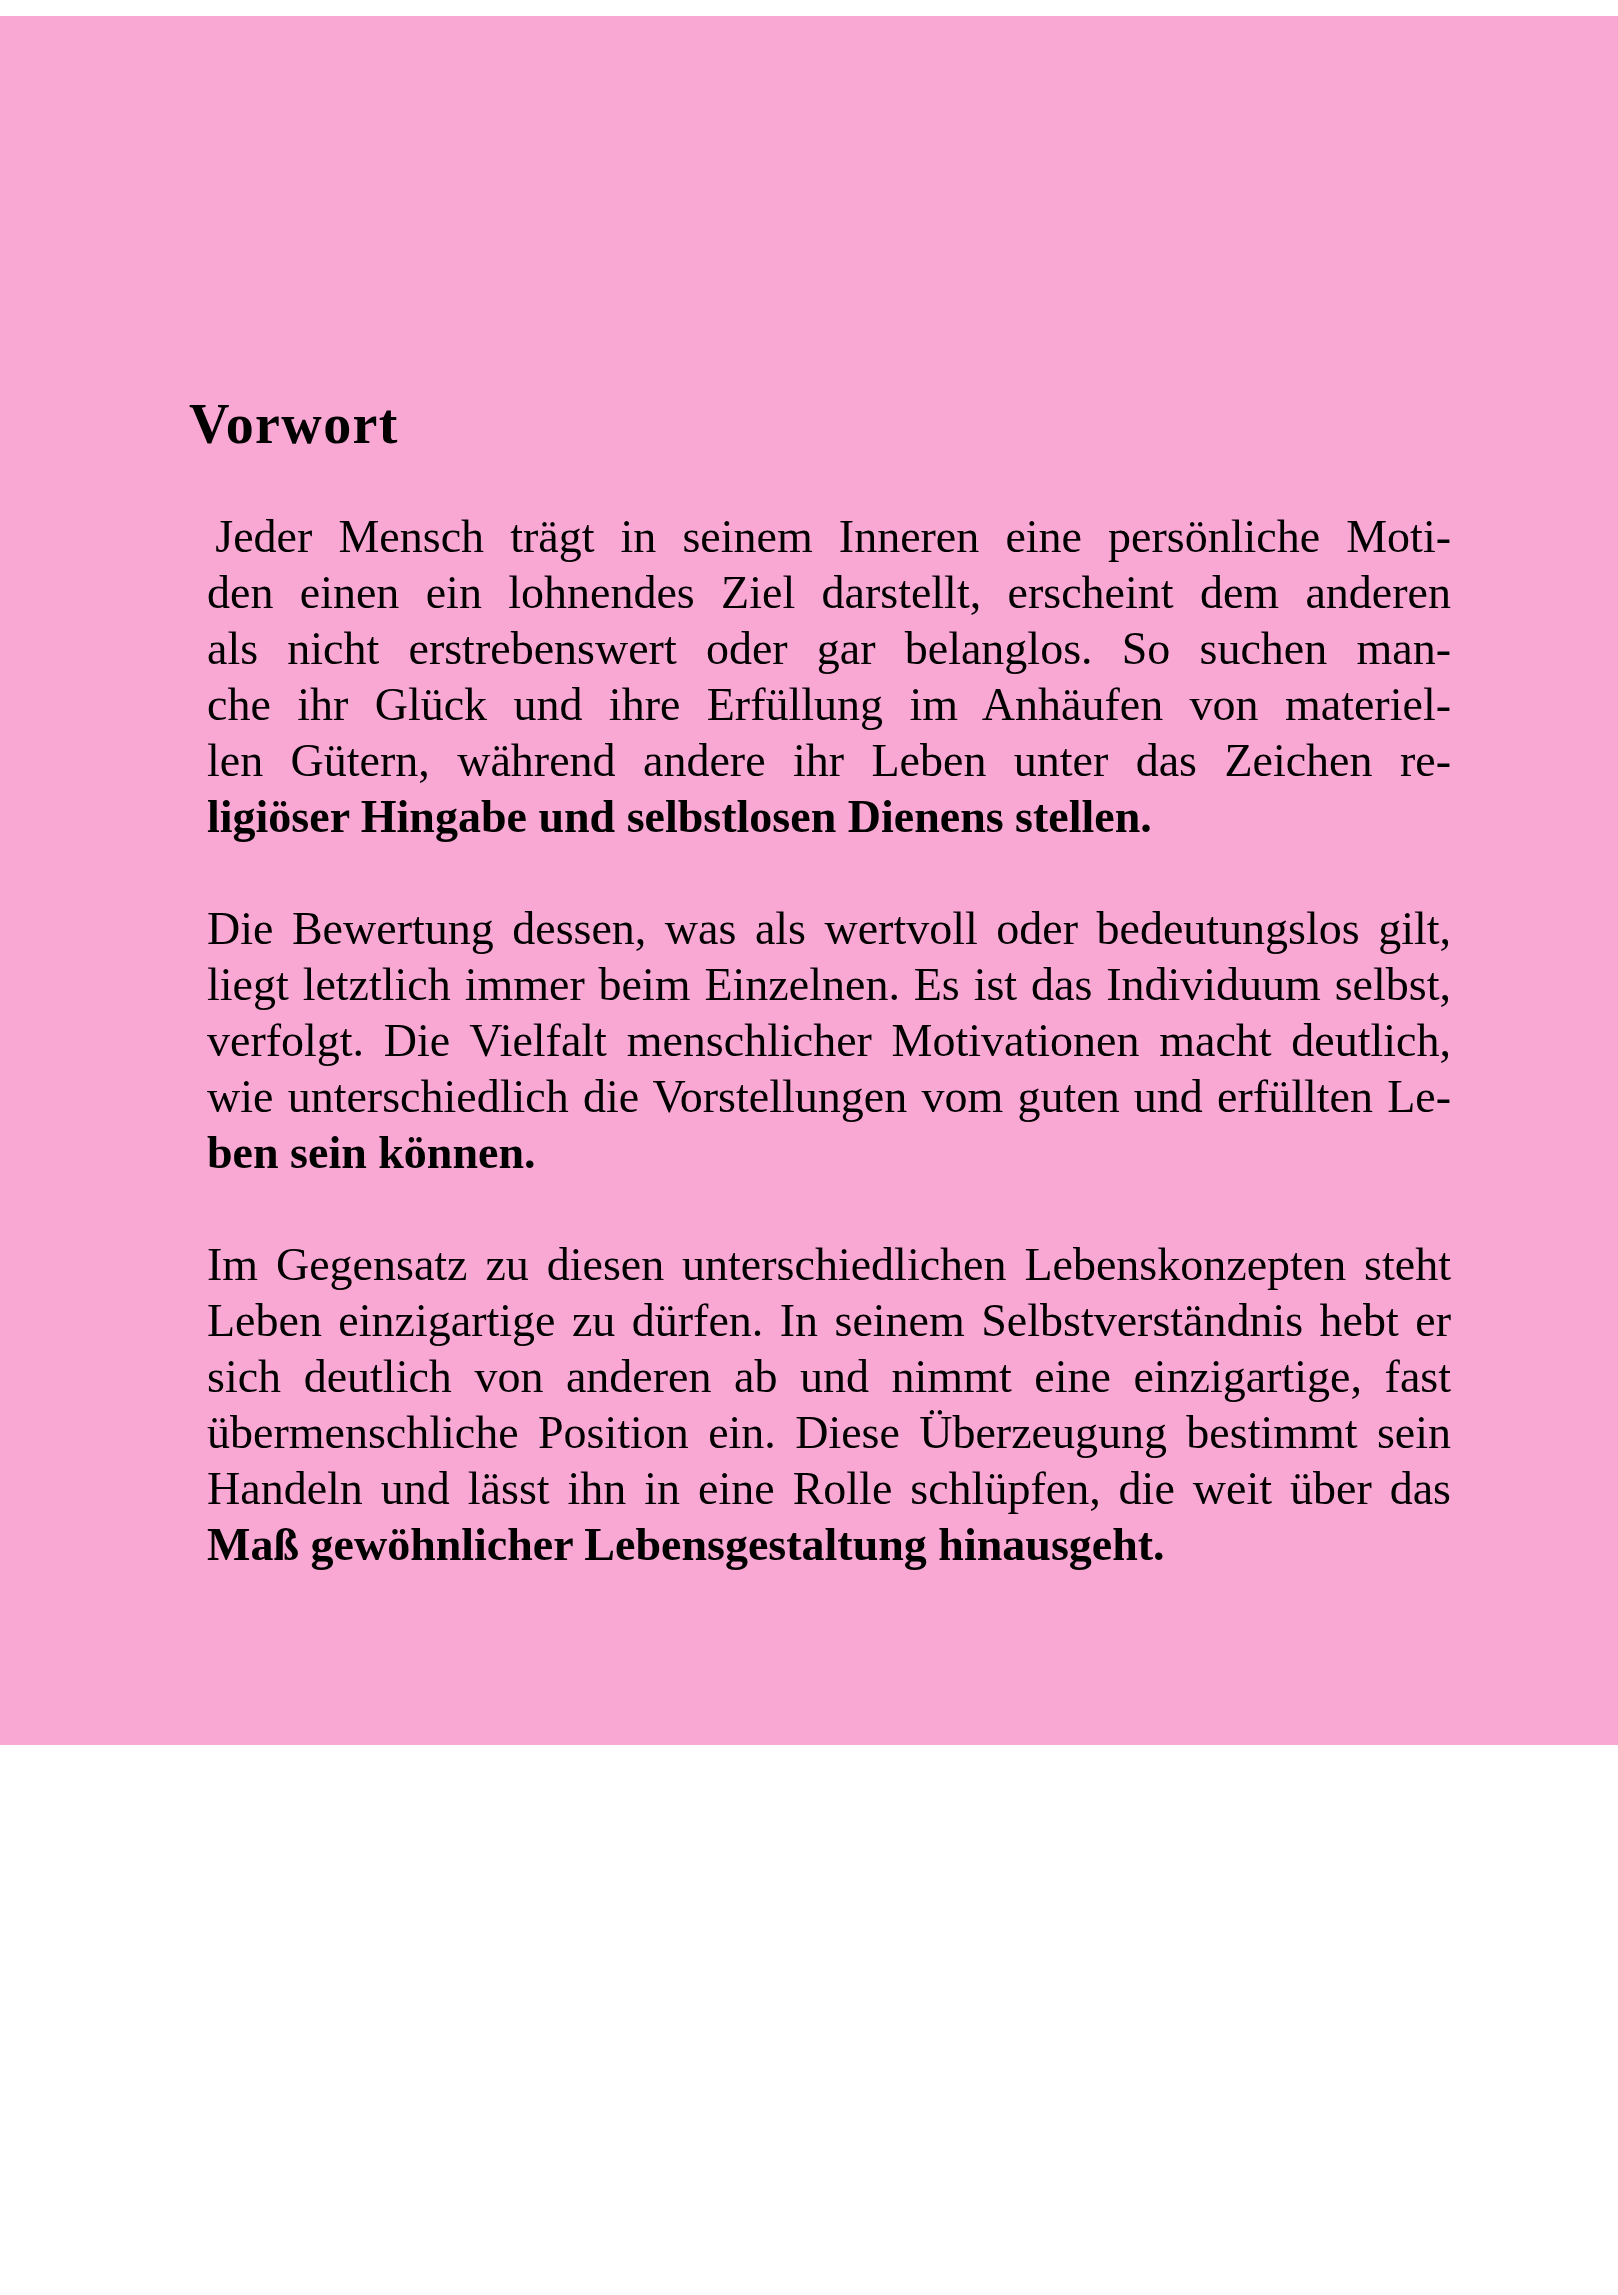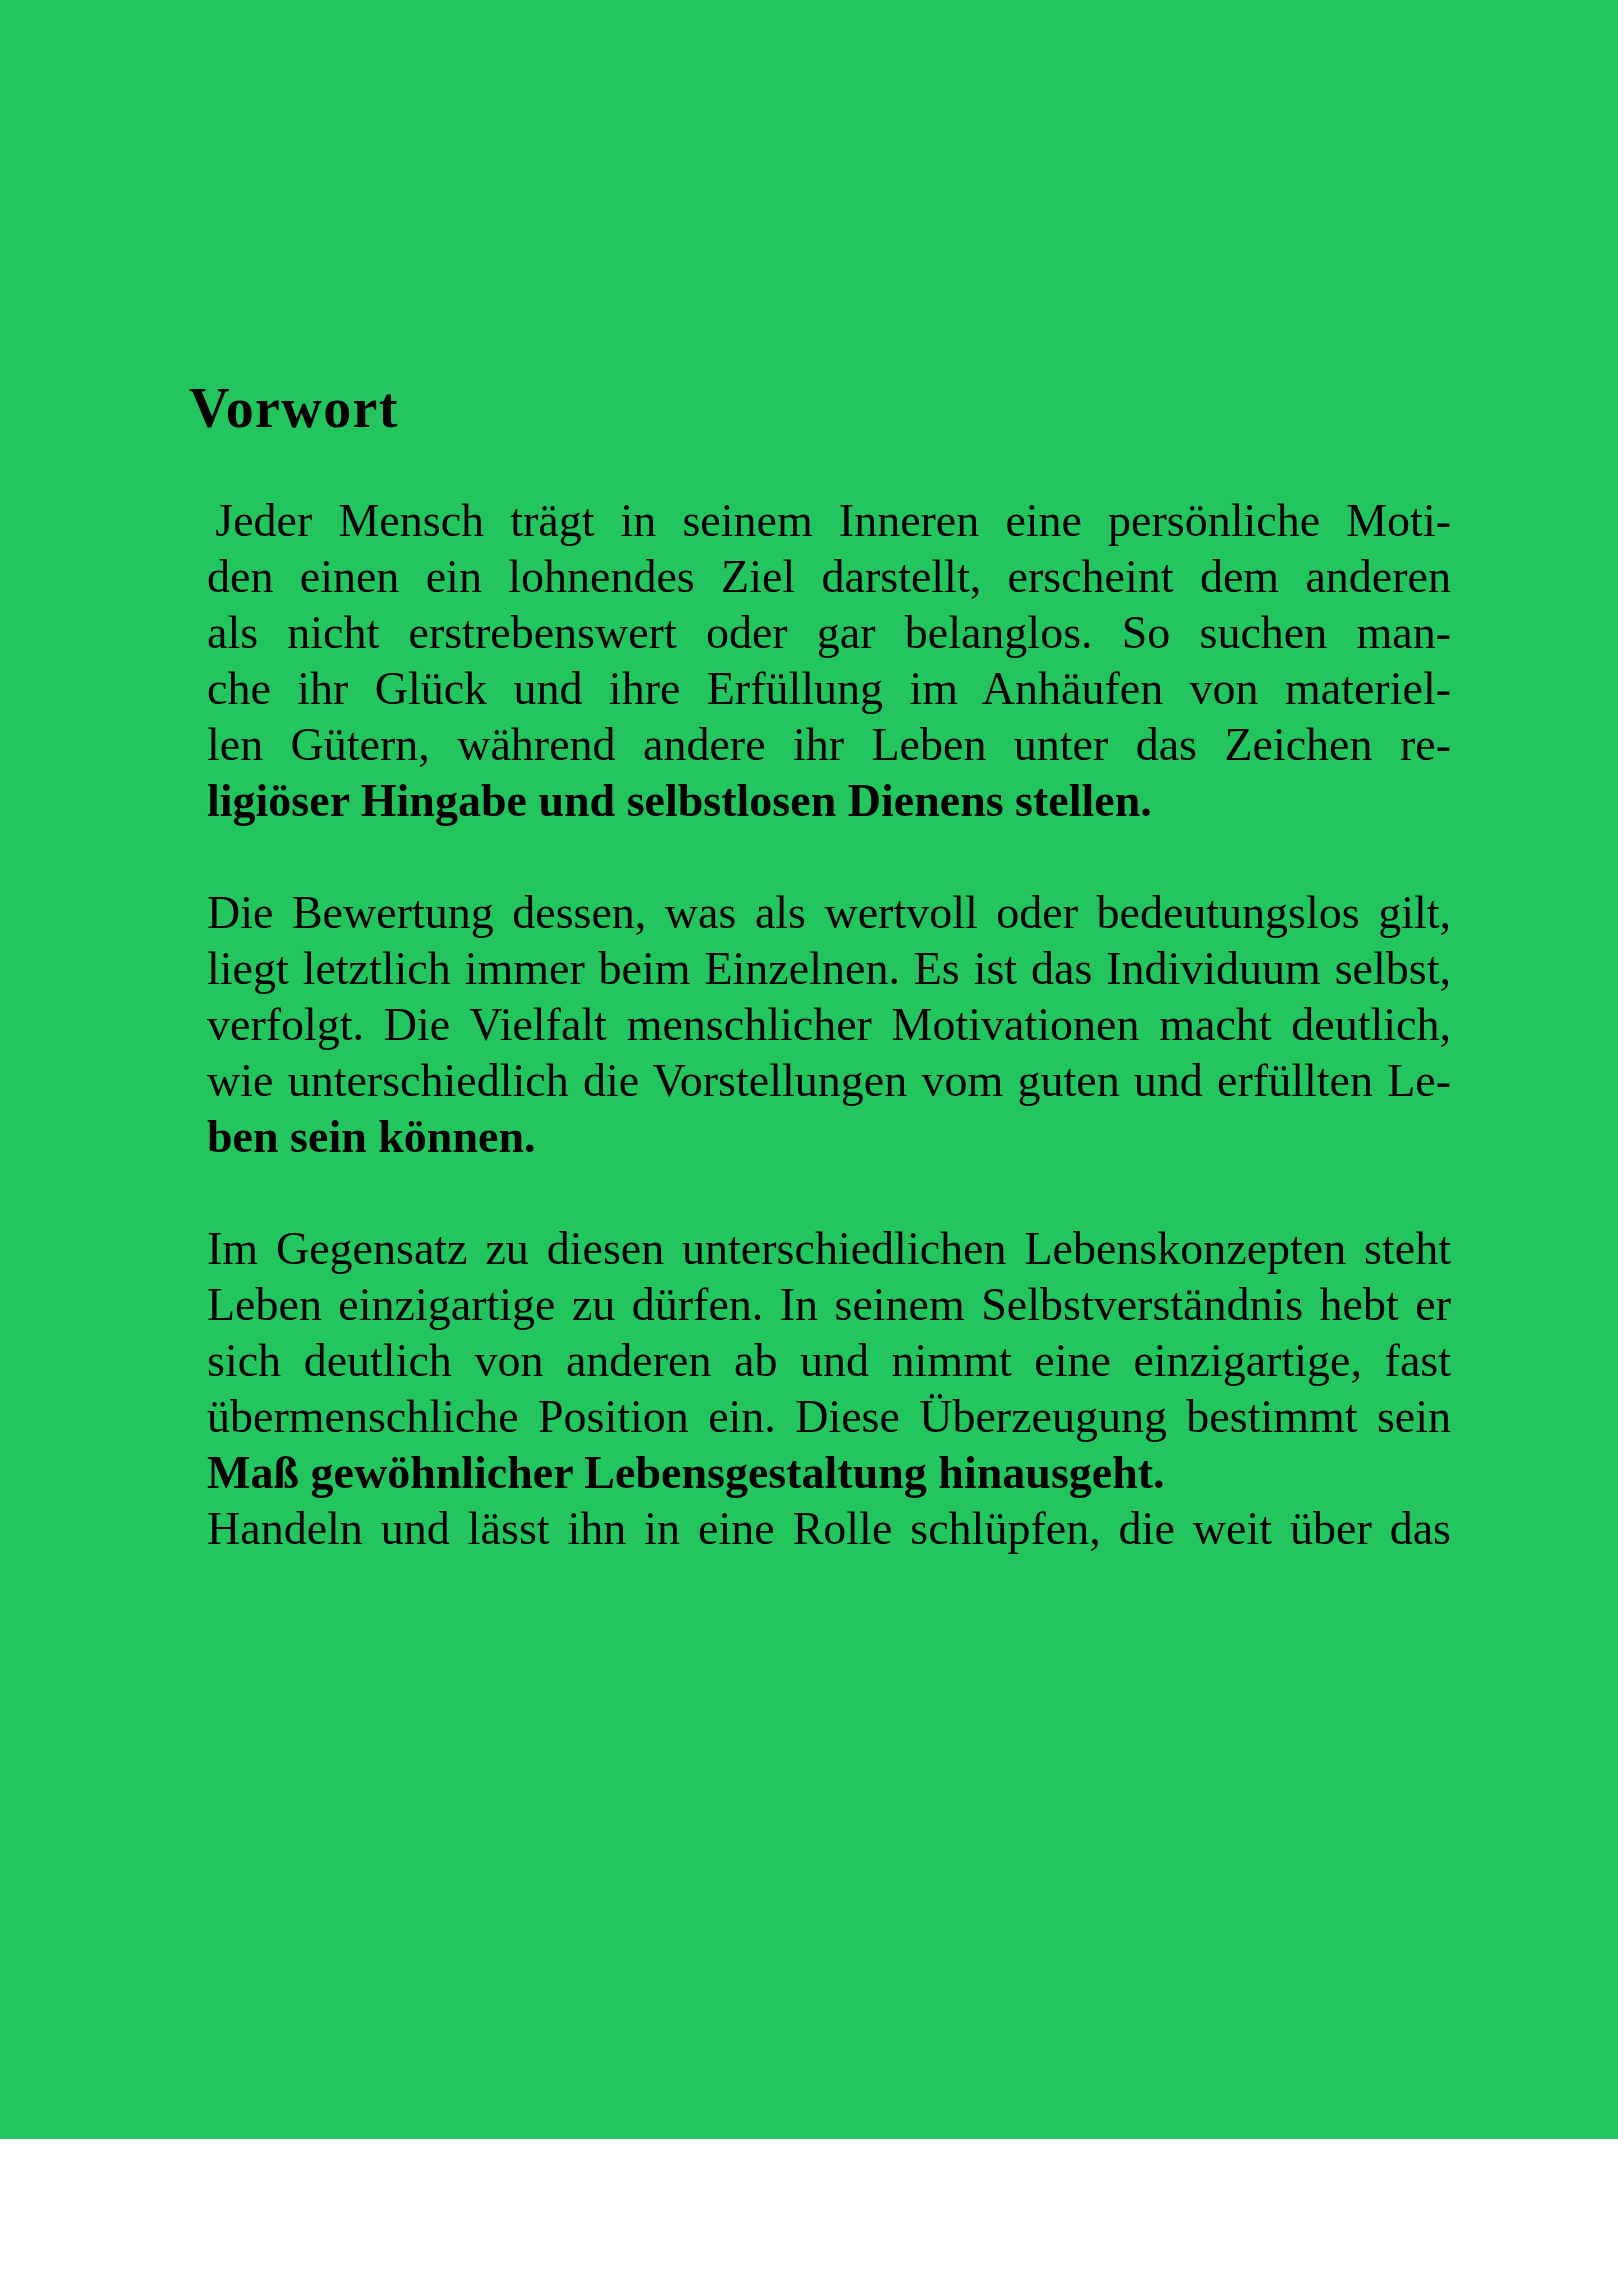--- a/index.html
+++ b/index.html
@@ -11,24 +11,24 @@
     height: 2295px;
     background: #ffffff;
     color: #000000;
     font-family: "Liberation Serif", "DejaVu Serif", serif;
     position: relative;
     overflow: hidden;
   }
   .page {
     position: absolute;
     left: 0;
-    top: 0;
+    top: 16px;
     width: 1618px;
-    height: 2139px;
-    background: #22c55e;
+    height: 1729px;
+    background: #f9a8d4;
   }
   .title {
     position: absolute;
     left: 189px;
     top: 376px;
     margin: 0;
     font-size: 56px;
     line-height: 65px;
     font-weight: bold;
     letter-spacing: 1.4px;
@@ -82,18 +82,18 @@
         <div class="line">liegt letztlich immer beim Einzelnen. Es ist das Individuum selbst,</div>
         <div class="line">verfolgt. Die Vielfalt menschlicher Motivationen macht deutlich,</div>
         <div class="line">wie unterschiedlich die Vorstellungen vom guten und erfüllten Le-</div>
         <div class="line last">ben sein können.</div>
       </div>
       <div class="paragraph">
         <div class="line">Im Gegensatz zu diesen unterschiedlichen Lebenskonzepten steht</div>
         <div class="line">Leben einzigartige zu dürfen. In seinem Selbstverständnis hebt er</div>
         <div class="line">sich deutlich von anderen ab und nimmt eine einzigartige, fast</div>
         <div class="line">übermenschliche Position ein. Diese Überzeugung bestimmt sein</div>
+        <div class="line">Handeln und lässt ihn in eine Rolle schlüpfen, die weit über das</div>
         <div class="line last">Maß gewöhnlicher Lebensgestaltung hinausgeht.</div>
-        <div class="line">Handeln und lässt ihn in eine Rolle schlüpfen, die weit über das</div>
       </div>
     </section>
 </main>
 
 
 </body></html>

